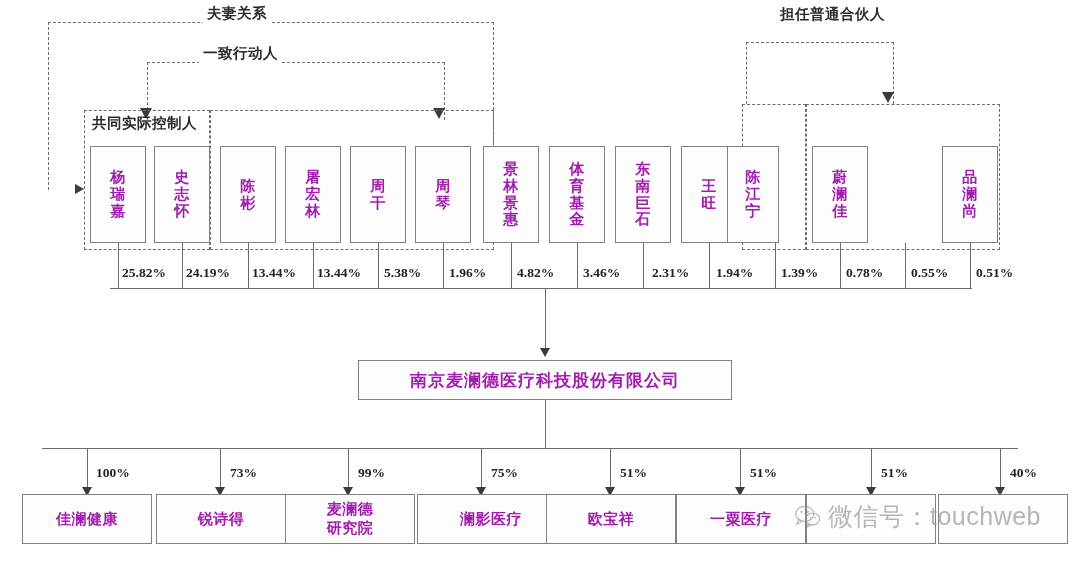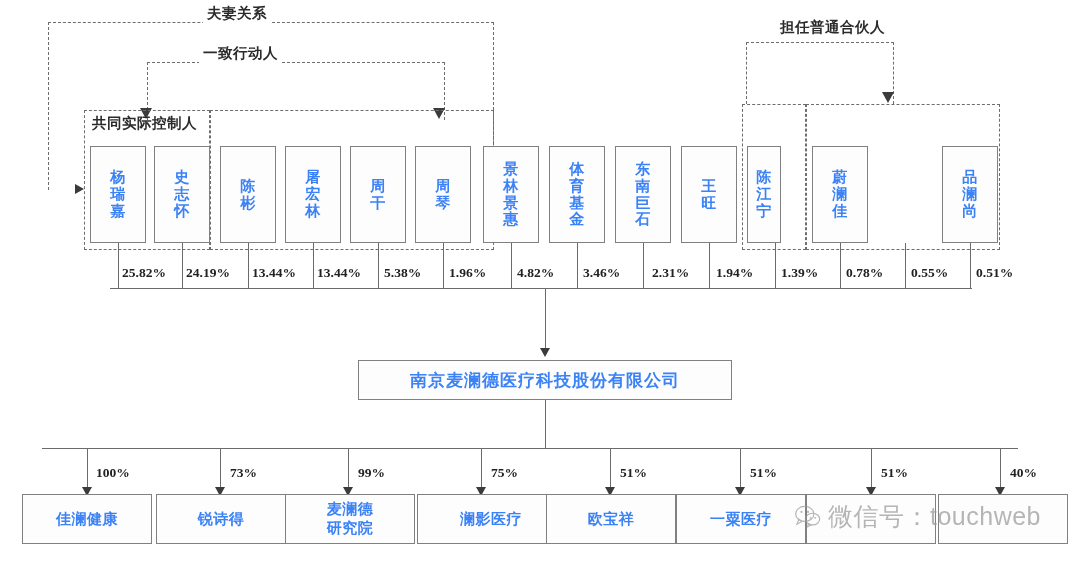--- a/index.html
+++ b/index.html
@@ -14,21 +14,21 @@
 
   
   .box{
     position:absolute;
     border:1.6px solid #808080;
     background:#fdfdfd;
     box-sizing:border-box;
     display:flex;align-items:center;justify-content:center;
     text-align:center;
     font-weight:bold;
-    color:#3b82f6;
+    color:#a21caf;
     letter-spacing:.5px;
   }
   .sh-box{
     font-size:15px;
     line-height:1.12;
     padding:2px 1px;
     writing-mode:horizontal-tb;
   }
   .sh-box .txt{
     display:block;
@@ -141,21 +141,21 @@
   <div class="dash-label" style="left:199px;top:44px;text-align:right;">一致行动人</div>
   <div class="arrow-down-dash" style="left:140px;top:108px;"></div>
   <div class="arrow-down-dash" style="left:433px;top:108px;"></div>
 
   <div class="dash" style="left:84px;top:110px;width:126px;height:140px;"></div>
   <div class="dash-label" style="left:88px;top:114px;background:transparent;">共同实际控制人</div>
 
   <div class="dash" style="left:210px;top:110px;width:284px;height:140px;"></div>
 
   <div class="dash dash-open-bottom" style="left:746px;top:42px;width:148px;height:62px;"></div>
-  <div class="dash-label" style="left:776px;top:18px;">担任普通合伙人</div>
+  <div class="dash-label" style="left:776px;top:5px;">担任普通合伙人</div>
   <div class="arrow-down-dash" style="left:882px;top:92px;"></div>
 
   <div class="dash" style="left:742px;top:104px;width:64px;height:146px;"></div>
 
   <div class="dash" style="left:806px;top:104px;width:194px;height:146px;"></div>
 
   <div class="box sh-box" style="left:90px;top:146px;width:56px;height:97px;">
     <span class="txt">杨瑞嘉</span>
   </div>
   <div class="box sh-box" style="left:154px;top:146px;width:56px;height:97px;">
@@ -178,21 +178,21 @@
   </div>
   <div class="box sh-box" style="left:549px;top:146px;width:56px;height:97px;">
     <span class="txt">体育基金</span>
   </div>
   <div class="box sh-box" style="left:681px;top:146px;width:56px;height:97px;">
     <span class="txt">王旺</span>
   </div>
   <div class="box sh-box" style="left:615px;top:146px;width:56px;height:97px;">
     <span class="txt">东南巨石</span>
   </div>
-  <div class="box sh-box" style="left:747px;top:146px;width:34px;height:97px;">
+  <div class="box sh-box" style="left:727px;top:146px;width:52px;height:97px;">
     <span class="txt">陈江宁</span>
   </div>
   <div class="box sh-box" style="left:812px;top:146px;width:56px;height:97px;">
     <span class="txt">蔚澜佳</span>
   </div>
   <div class="box sh-box" style="left:942px;top:146px;width:56px;height:97px;">
     <span class="txt">品澜尚</span>
   </div>
 
   <div class="vline" style="left:118px;top:243px;height:45px;"></div>

